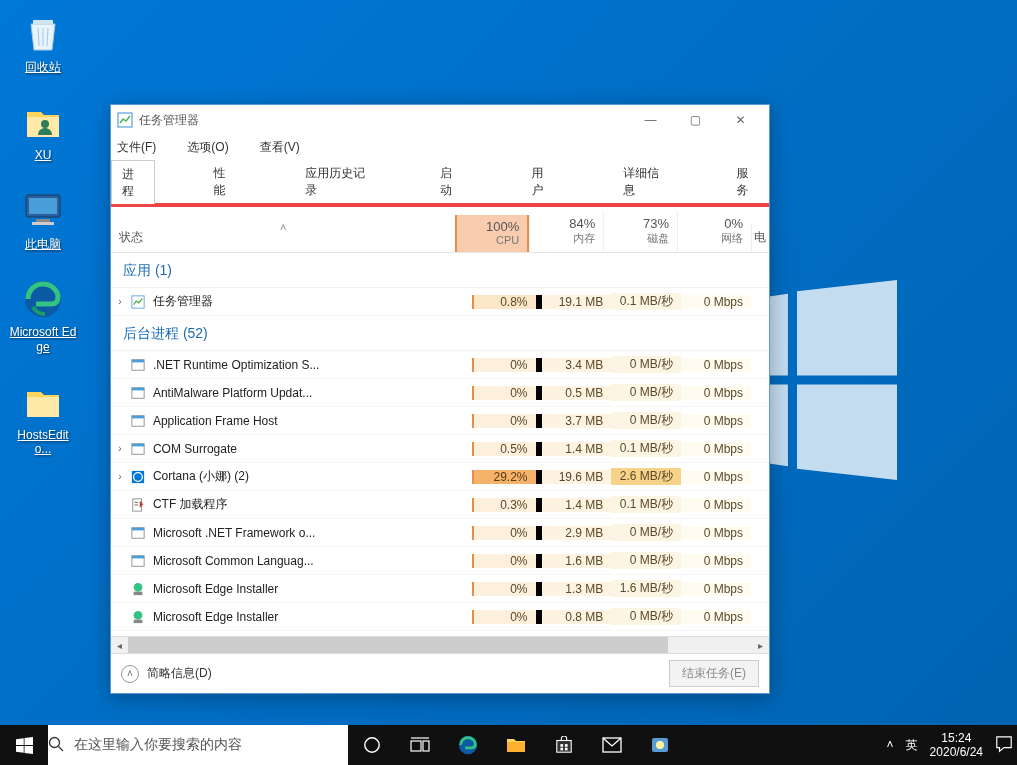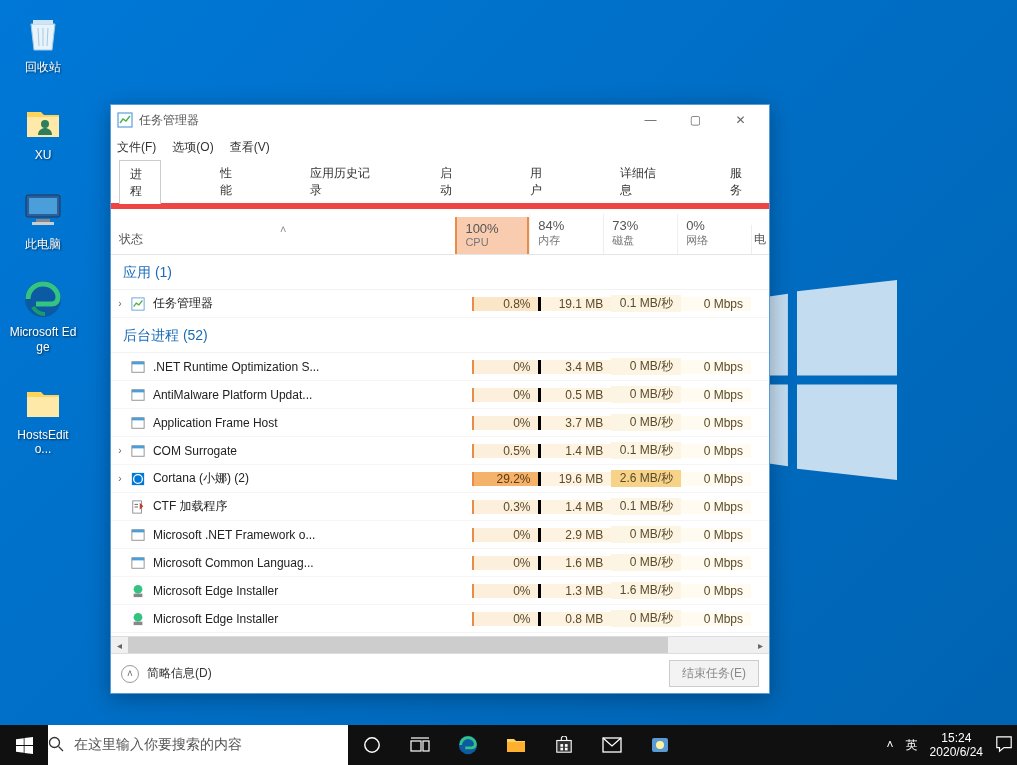--- a/index.html
+++ b/index.html
@@ -3,55 +3,55 @@
 <meta charset="utf-8">
 <style>
 * { margin:0; padding:0; box-sizing:border-box; font-family:"Microsoft YaHei","Segoe UI",sans-serif; }
 html,body { width:1017px; height:765px; overflow:hidden; }
 .desktop { width:1017px; height:765px; background:linear-gradient(135deg,#0078d7 0%,#0063b1 100%); position:relative; }
 .win-logo { position:absolute; right:120px; top:280px; width:200px; height:200px; }
 .win-logo svg { width:100%; height:100%; opacity:0.9; }
 .desktop-icons { position:absolute; left:8px; top:8px; display:flex; flex-direction:column; gap:18px; }
 .dicon { width:70px; display:flex; flex-direction:column; align-items:center; color:#fff; font-size:12px; text-align:center; cursor:pointer; padding:4px 0; }
 .dicon .glyph { width:44px; height:44px; display:flex; align-items:center; justify-content:center; margin-bottom:4px; }
-.dicon .label { text-shadow:1px 1px 2px rgba(0,0,0,.6); max-width:68px; word-break:break-all; line-height:1.2; }
+.dicon .label { text-shadow:1px 1px 2px rgba(0,0,0,.6); max-width:68px; word-break:break-all; line-height:1.2;text-decoration:underline; }
 .taskbar { position:absolute; bottom:0; left:0; width:1017px; height:40px; background:#101010; display:flex; align-items:center; color:#fff; }
 .start-btn { width:48px; height:40px; display:flex; align-items:center; justify-content:center; }
 .search-box { flex:0 0 300px; height:40px; background:#fff; color:#555; display:flex; align-items:center; padding:0 0; font-size:14px; }
 .search-box .sicon { margin-right:10px; }
 .task-icons { display:flex; align-items:center; height:40px; }
 .task-icons .ticon { width:48px; height:40px; display:flex; align-items:center; justify-content:center; }
 .tray { margin-left:auto; display:flex; align-items:center; padding-right:4px; font-size:12px; gap:12px; }
 .tray .clock { text-align:center; line-height:1.2; }
 .window { position:absolute; left:110px; top:104px; width:660px; height:590px; background:#fff; border:1px solid #5a9bd5; box-shadow:0 4px 20px rgba(0,0,0,.3); display:flex; flex-direction:column; }
 .titlebar { height:30px; display:flex; align-items:center; padding:0 6px; color:#555; font-size:12px; }
 .titlebar .ticon2 { width:16px; height:16px; margin-right:6px; }
 .titlecontrols { margin-left:auto; display:flex; }
 .titlecontrols div { width:45px; height:30px; display:flex; align-items:center; justify-content:center; color:#666; }
-.menubar { height:24px; display:flex; align-items:center; padding:0 6px; font-size:12px; color:#333; gap:16px; }
-.tabs { display:flex; border-bottom:6px solid #ef4444; padding:0 8px; font-size:12px;gap:48px; }
+.menubar { height:24px; display:flex; align-items:center; padding:0 6px; font-size:12px; color:#333; gap:31px; }
+.tabs { display:flex; border-bottom:4px solid #ef4444; padding:0 0; font-size:12px;gap:48px; }
 .tabs .tab { padding:5px 10px 4px; border:1px solid transparent; border-bottom:none; color:#333; cursor:pointer; }
 .tabs .tab.active { border-color:#ccc; background:#fff; position:relative; top:1px; }
 .grid-wrap { flex:1; overflow:hidden; display:flex; flex-direction:column; }
 .grid-head { display:flex; border-bottom:1px solid #e5e5e5; font-size:12px; color:#555; height:46px; align-items:flex-end; }
 .col-name { width:230px; padding:6px 8px; }
 .col-status { width:115px; padding:6px 8px; }
-.col { width:74px; text-align:left; padding:4px 8px 6px; border-left:1px solid #eee; }
+.col { width:74px; text-align:right; padding:4px 8px 6px; border-left:1px solid #eee; }
 .col.cpu { background:#f9ccb0; border-left:2px solid #e88c4a; border-right:2px solid #e88c4a; }
 .col .pct { color:#555; font-size:13px; }
 .col .lbl { font-size:11px; color:#777; }
 .grid-body { flex:1; overflow:auto; font-size:12px; }
 .group-row { padding:9px 8px 7px 12px; color:#1a6bb7; font-size:14px; background:#fff; border-bottom:1px solid #f2f2f2; }
 .row { display:flex; align-items:center; height:28px; border-bottom:1px solid #f5f5f5; }
 .row .exp { width:18px; text-align:center; color:#666; font-size:10px; }
 .row .picon { width:18px; height:16px; margin-right:6px; display:flex; align-items:center; justify-content:center; }
 .row .pname { flex:0 0 auto; width:204px; white-space:nowrap; overflow:hidden; text-overflow:ellipsis; color:#222; }
 .row .pstatus { width:115px; }
 .cell { width:70px; text-align:right; padding-right:8px; color:#5a4a2a; }
-.cell.cpu { background:#fcefdc; border-left:2px solid #e88c4a; border-right:3px solid #000000; }
+.cell.cpu { background:#fcefdc; border-left:2px solid #e88c4a; border-right:6px solid #000000; }
 .cell.mem { background:#fdf3e0; }
 .cell.disk { background:#fdf5e4; }
 .cell.net { background:#fffbf0; }
 .row.high .cell.cpu { background:#f5b26b; color:#5a3a12; }
 .row.high .cell.disk { background:#f7d38a; }
 .row.app .cell.cpu { background:#fbe6c8; }
 .grid-head .namewrap { width:345px; display:flex; align-items:flex-end; position:relative; }
 .grid-head .namewrap::after { content:"˄"; position:absolute; left:50%; top:-2px; color:#888; font-size:11px; transform:translateX(-50%); }
 .footer { height:40px; border-top:1px solid #ddd; display:flex; align-items:center; padding:0 10px; font-size:12px; color:#333; gap:8px; }
 .footer .circ { width:18px; height:18px; border:1px solid #999; border-radius:50%; display:flex; align-items:center; justify-content:center; color:#666; font-size:10px; }

